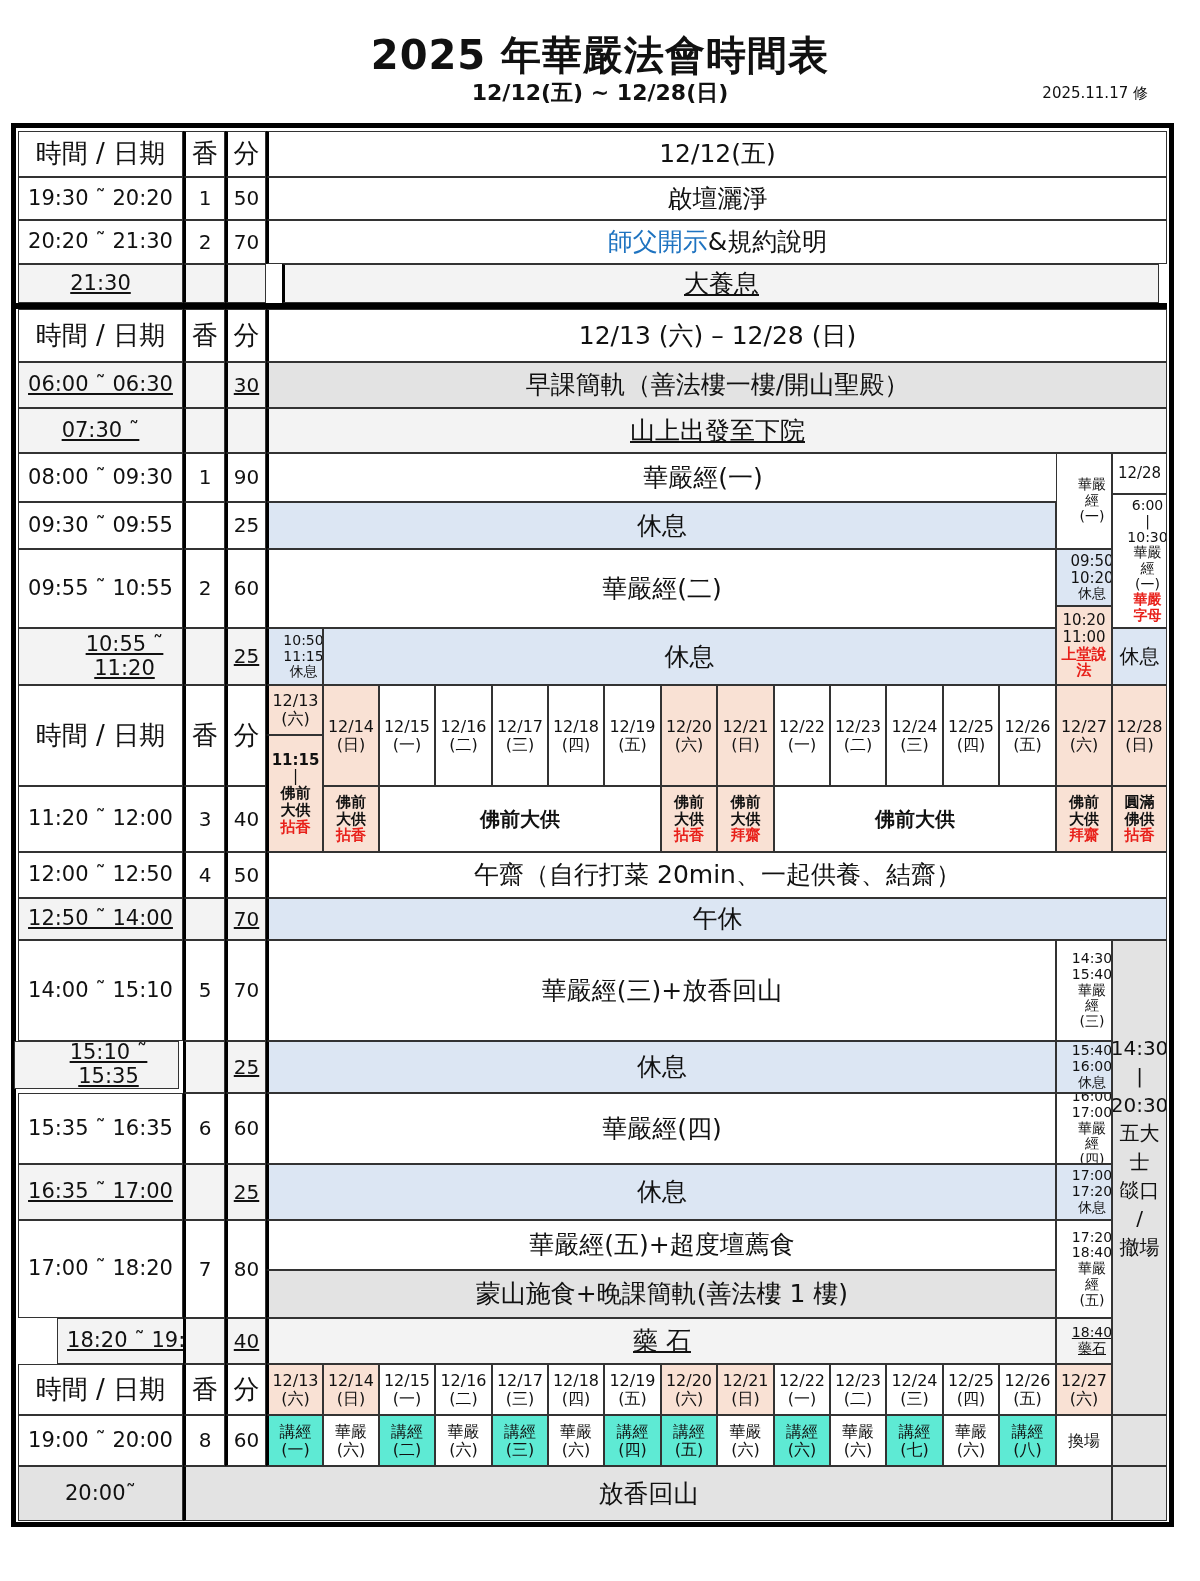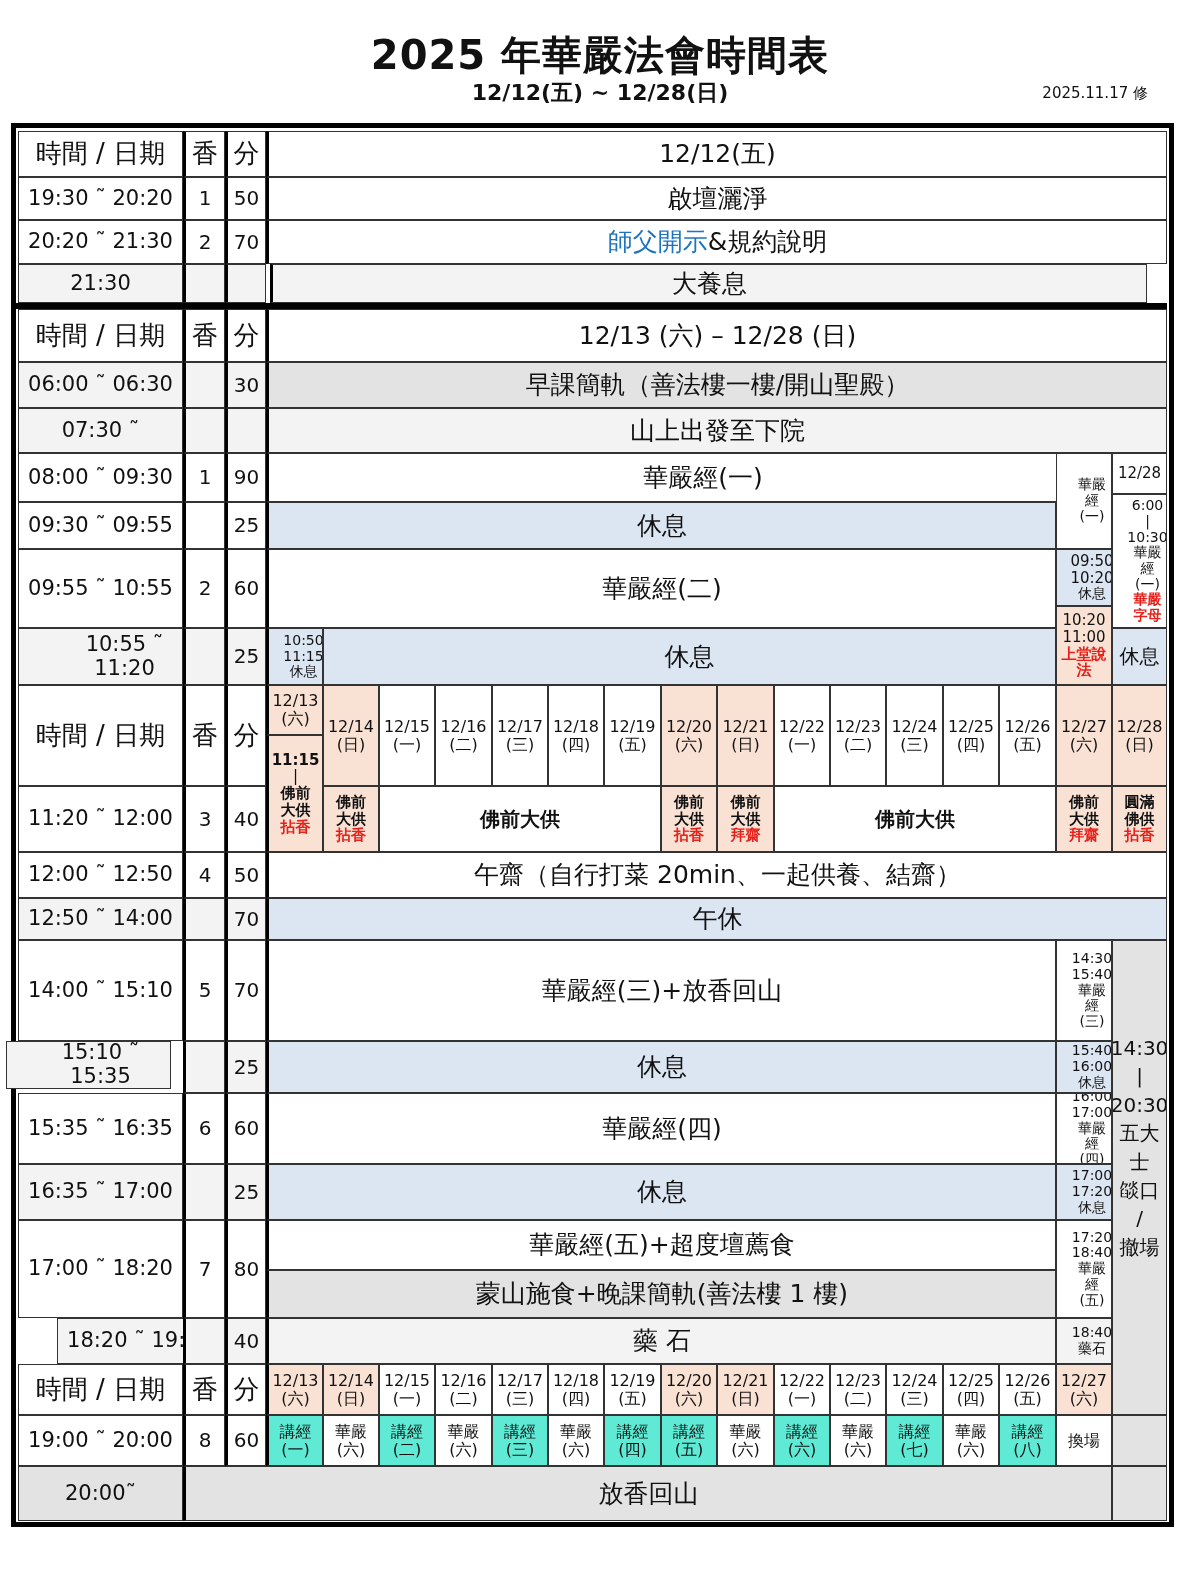--- a/index.html
+++ b/index.html
@@ -4,21 +4,21 @@
 <style>
   html,body{margin:0;padding:0;background:#fff;}
   body{width:1200px;height:1581px;position:relative;overflow:hidden;font-family:"DejaVu Sans","Liberation Sans",sans-serif;color:#111;}
   .title{position:absolute;left:0;width:1200px;top:28px;text-align:center;font-size:40px;font-weight:bold;letter-spacing:1px;}
   .subtitle{position:absolute;left:0;width:1200px;top:78px;text-align:center;font-size:22px;font-weight:bold;}
   .revision{position:absolute;right:52px;top:84px;font-size:15px;}
   .frame{position:absolute;left:11px;top:123px;width:1163px;height:1404px;border:5px solid #000;box-sizing:border-box;}
   .cell{position:absolute;box-sizing:border-box;border:1px solid #333;display:flex;align-items:center;justify-content:center;text-align:center;line-height:1.12;overflow:hidden;}
   .thickL{border-left:3px solid #000;}
   .bg-white{background:#fff;}
-  .bg-grey{background:#f3f3f3;}
+  .bg-grey{background:#f3f3f3;text-decoration:underline;}
   .bg-dgrey{background:#e3e3e3;}
   .bg-blue{background:#dce6f3;}
   .bg-peach{background:#f9e1d4;}
   .bg-orange{background:#5eead4;}
   .hdr{font-size:26px;}
   .time{font-size:21px;}
   .num{font-size:20px;}
   .big{font-size:25px;}
   .small{font-size:15px;}
   .tiny{font-size:14px;padding-left:16px;}
@@ -49,21 +49,21 @@
     <div class="cell bg-white time" style="left: 18px; top: 220px; width: 165px; height: 44px;">20:20 ˜ 21:30</div>
     <div class="cell bg-white num thickL" style="left: 183px; top: 220px; width: 42px; height: 44px;">2</div>
     <div class="cell bg-white num thickL" style="left: 225px; top: 220px; width: 41px; height: 44px;">70</div>
     <div class="cell bg-white big thickL" style="left: 266px; top: 220px; width: 901px; height: 44px;">
       <span class="blue">師父開示</span>
       <span>&amp;規約說明</span>
     </div>
     <div class="cell bg-grey time" style="left: 18px; top: 264px; width: 165px; height: 39px;">21:30</div>
     <div class="cell bg-grey num thickL" style="left: 183px; top: 264px; width: 42px; height: 39px;"></div>
     <div class="cell bg-grey num thickL" style="left: 225px; top: 264px; width: 41px; height: 39px;"></div>
-    <div class="cell bg-grey big thickL" style="left: 270px; top: 264px; width: 877px; height: 39px;">大養息</div>
+    <div class="cell bg-grey big thickL" style="left: 282px; top: 264px; width: 877px; height: 39px;">大養息</div>
     <div class="sep" style="top: 303px; height: 6px;"></div>
     <div class="cell bg-white hdr" style="left: 18px; top: 309px; width: 165px; height: 53px;">時間 / 日期</div>
     <div class="cell bg-white hdr thickL" style="left: 183px; top: 309px; width: 42px; height: 53px;">香</div>
     <div class="cell bg-white hdr thickL" style="left: 225px; top: 309px; width: 41px; height: 53px;">分</div>
     <div class="cell bg-white big thickL" style="left: 266px; top: 309px; width: 901px; height: 53px;">12/13 (六) – 12/28 (日)</div>
     <div class="cell bg-grey time" style="left: 18px; top: 362px; width: 165px; height: 46px;">06:00 ˜ 06:30</div>
     <div class="cell bg-grey num thickL" style="left: 183px; top: 362px; width: 42px; height: 46px;"></div>
     <div class="cell bg-grey num thickL" style="left: 225px; top: 362px; width: 41px; height: 46px;">30</div>
     <div class="cell bg-dgrey big thickL" style="left: 266px; top: 362px; width: 901px; height: 46px;">早課簡軌（善法樓一樓/開山聖殿）</div>
     <div class="cell bg-grey time" style="left: 18px; top: 408px; width: 165px; height: 45px;">07:30 ˜</div>
@@ -224,21 +224,21 @@
     <div class="cell bg-white num thickL" style="left: 225px; top: 852px; width: 41px; height: 46px;">50</div>
     <div class="cell bg-white big thickL" style="left: 266px; top: 852px; width: 901px; height: 46px;">午齋（自行打菜 20min、一起供養、結齋）</div>
     <div class="cell bg-grey time" style="left: 18px; top: 898px; width: 165px; height: 42px;">12:50 ˜ 14:00</div>
     <div class="cell bg-grey num thickL" style="left: 183px; top: 898px; width: 42px; height: 42px;"></div>
     <div class="cell bg-grey num thickL" style="left: 225px; top: 898px; width: 41px; height: 42px;">70</div>
     <div class="cell bg-blue big thickL" style="left: 266px; top: 898px; width: 901px; height: 42px;">午休</div>
     <div class="cell bg-white time" style="left: 18px; top: 940px; width: 165px; height: 101px;">14:00 ˜ 15:10</div>
     <div class="cell bg-white num thickL" style="left: 183px; top: 940px; width: 42px; height: 101px;">5</div>
     <div class="cell bg-white num thickL" style="left: 225px; top: 940px; width: 41px; height: 101px;">70</div>
     <div class="cell bg-white big thickL" style="left: 266px; top: 940px; width: 790px; height: 101px;">華嚴經(三)+放香回山</div>
-    <div class="cell bg-grey time" style="left: 6px; top: 1041px; width: 165px; height: 48px; padding-left: 24px;">15:10 ˜ 15:35</div>
+    <div class="cell bg-grey time" style="left: 14px; top: 1041px; width: 165px; height: 48px; padding-left: 24px;">15:10 ˜ 15:35</div>
     <div class="cell bg-grey num thickL" style="left: 183px; top: 1041px; width: 42px; height: 52px;"></div>
     <div class="cell bg-grey num thickL" style="left: 225px; top: 1041px; width: 41px; height: 52px;">25</div>
     <div class="cell bg-blue big thickL" style="left: 266px; top: 1041px; width: 790px; height: 52px;">休息</div>
     <div class="cell bg-white time" style="left: 18px; top: 1093px; width: 165px; height: 71px;">15:35 ˜ 16:35</div>
     <div class="cell bg-white num thickL" style="left: 183px; top: 1093px; width: 42px; height: 71px;">6</div>
     <div class="cell bg-white num thickL" style="left: 225px; top: 1093px; width: 41px; height: 71px;">60</div>
     <div class="cell bg-white big thickL" style="left: 266px; top: 1093px; width: 790px; height: 71px;">華嚴經(四)</div>
     <div class="cell bg-grey time" style="left: 18px; top: 1164px; width: 165px; height: 56px;">16:35 ˜ 17:00</div>
     <div class="cell bg-grey num thickL" style="left: 183px; top: 1164px; width: 42px; height: 56px;"></div>
     <div class="cell bg-grey num thickL" style="left: 225px; top: 1164px; width: 41px; height: 56px;">25</div>

